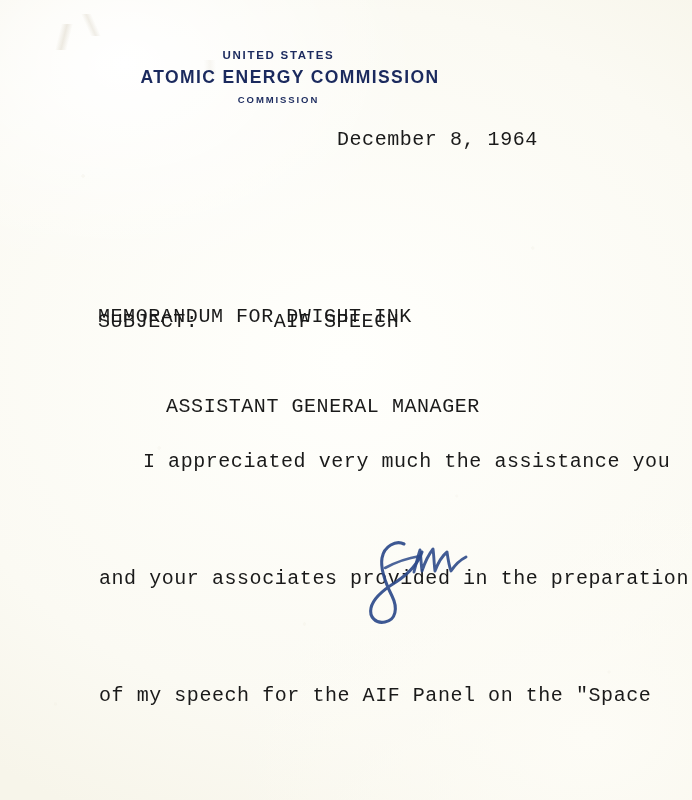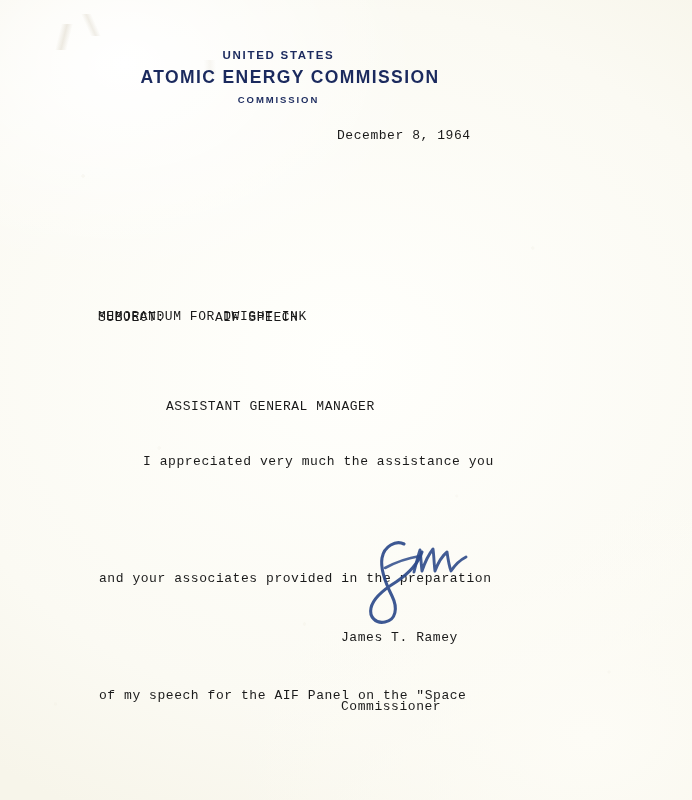--- a/index.html
+++ b/index.html
@@ -90,21 +90,21 @@
     letter-spacing: 1.9px;
     line-height: 12px;
     margin-top: 5px;
   }
 
   
   .tw {
     position: absolute;
     color: #1a1a1a;
     font-family: "Liberation Mono", "DejaVu Sans Mono", monospace;
-    font-size: 13px;
+    font-size: 20px;
     letter-spacing: .55px;
     white-space: pre;
   }
 
   .date-line { left: 337px; top: 128px; }
 
   .memo-block { left: 98px; top: 242px; line-height: 30px; }
   .memo-to    { display: block; }
   .memo-title { display: block; padding-left: 68px; }
 
@@ -179,19 +179,15 @@
 
         <path d="M33 30 C 44 24, 56 20, 68 18" stroke-width="2.6" opacity=".85"></path>
 
         <path d="M62 34 C 64 26, 66 18, 68 12 C 69 18, 69 26, 70 33
                  C 73 24, 77 16, 81 11 C 82 18, 82 26, 83 33
                  C 86 25, 90 18, 95 14 C 96 21, 97 28, 99 33
                  C 103 27, 108 22, 114 19" stroke-width="2.9" opacity=".9"></path>
       </svg>
     </div>
 
-    <div class="tw sig-block">
-      <span class="ln">James T. Ramey</span>
-      <span class="ln">Commissioner</span>
-    </div>
 
   </div>
 </div>
 
 </body></html>

